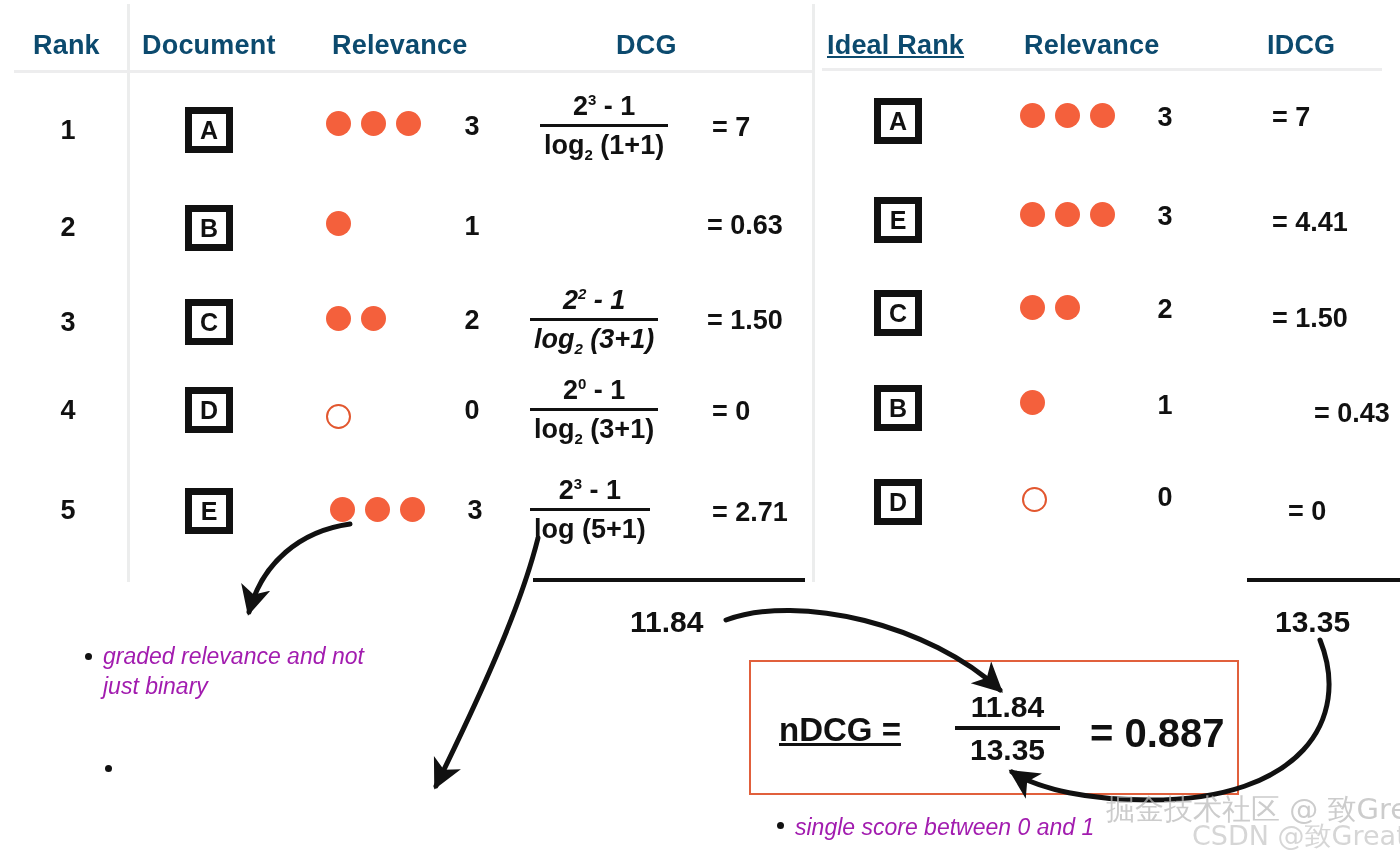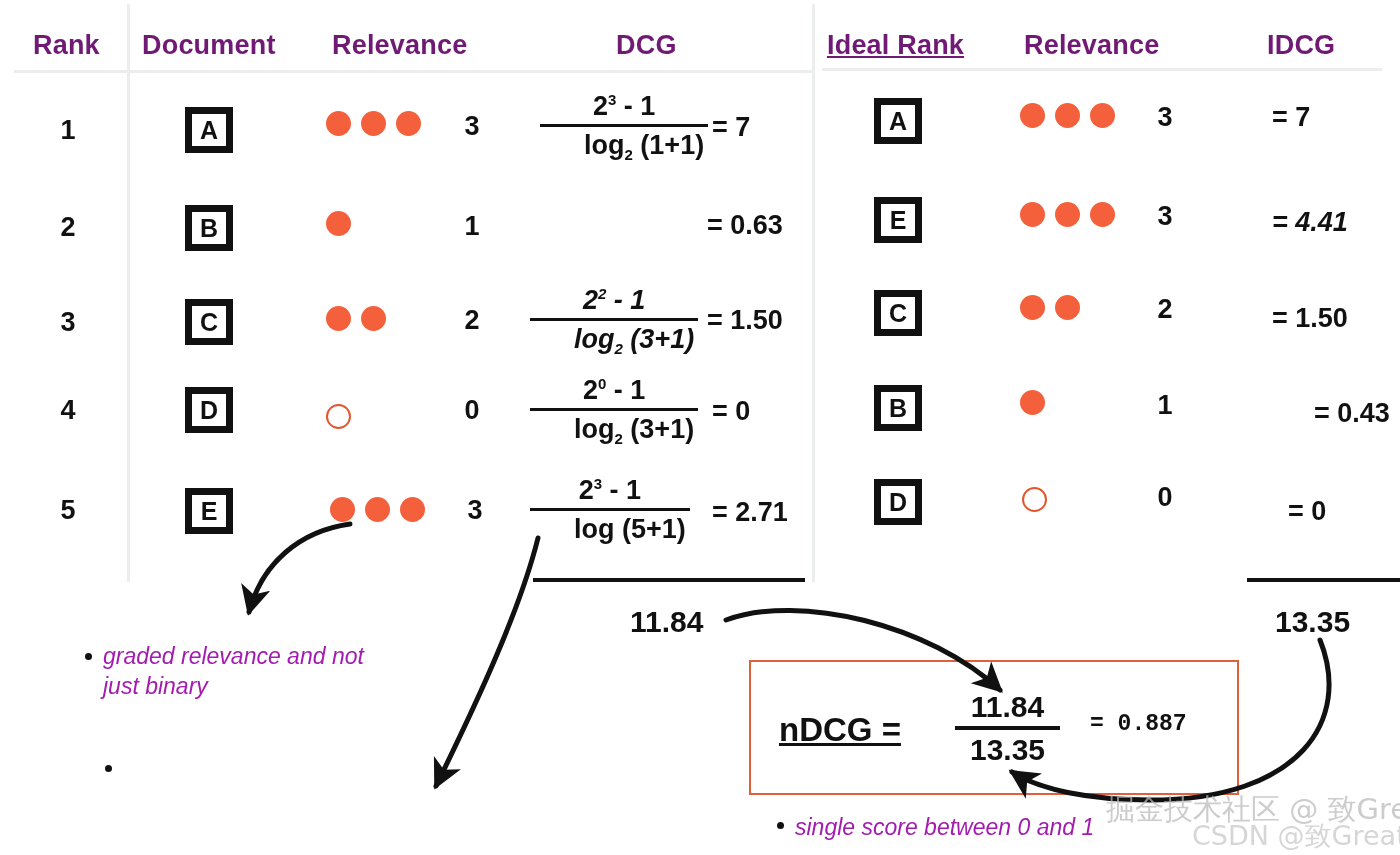--- a/index.html
+++ b/index.html
@@ -10,21 +10,21 @@
   }
   .stage{position:absolute;left:0;top:0;width:1400px;height:855px;}
 
   
   .vdiv{position:absolute;width:3px;background:#eceded;}
   .hdiv{position:absolute;height:3px;background:#ededee;}
 
   
   .hdr{
     position:absolute;font-weight:bold;font-size:27px;
-    letter-spacing:.2px;color:#701a75;white-space:nowrap;
+    letter-spacing:.2px;color:#0c4a6e;white-space:nowrap;
   }
 
   
   .rank{
     position:absolute;font-weight:bold;font-size:27px;color:#111;
     text-align:center;width:60px;
   }
 
   
   .docbox{
@@ -43,21 +43,21 @@
     width:40px;text-align:center;
   }
 
   
   .frac{position:absolute;display:inline-block;text-align:center;}
   .frac .num,.frac .den{
     font-weight:bold;font-size:27px;line-height:1.08;white-space:nowrap;color:#111;
   }
   .frac .num{padding:0 4px 1px 4px;}
   .frac .bar{height:3px;background:#111;margin:2px 0 3px 0;}
-  .frac .den{padding:1px 4px 0 4px;margin-left:40px;}
+  .frac .den{padding:1px 4px 0 4px;}
   sup{font-size:15px;vertical-align:super;line-height:0;font-weight:bold;}
   sub{font-size:15px;vertical-align:sub;line-height:0;font-weight:bold;}
   .eqv{
     position:absolute;font-weight:bold;font-size:27px;color:#111;white-space:nowrap;
   }
 
   
   .idcg{position:absolute;font-weight:bold;font-size:27px;color:#111;white-space:nowrap;}
 
   
@@ -75,21 +75,21 @@
   .ndcgbox{
     position:absolute;border:2px solid #E1603C;background:transparent;
     box-sizing:border-box;
   }
   .ndcglabel{
     position:absolute;font-weight:bold;font-size:33px;color:#111;white-space:nowrap;
   }
   .ndcgfrac{position:absolute;text-align:center;}
   .ndcgfrac .n,.ndcgfrac .d{font-weight:bold;font-size:30px;line-height:1.1;color:#111;}
   .ndcgfrac .b{height:4px;background:#111;margin:3px 0;}
-  .ndcgres{position:absolute;font-weight:bold;font-size:23px;color:#111;white-space:nowrap;font-family:Liberation Mono, monospace;}
+  .ndcgres{position:absolute;font-weight:bold;font-size:40px;color:#111;white-space:nowrap;}
 
   
   .wm1{
     position:absolute;font-size:29px;color:#b9b9b9;opacity:.72;white-space:nowrap;
     font-family:"DejaVu Sans", sans-serif;
   }
   .wm2{
     position:absolute;font-size:27px;color:#cfcfcf;opacity:.85;white-space:nowrap;
     font-family:"DejaVu Sans", sans-serif;
   }
@@ -213,21 +213,21 @@
   <div class="relnum" style="left:1145px;top:102px;">3</div>
   <div class="idcg" style="left:1272px;top:102px;">= 7</div>
 
   <div class="docbox" style="left:874px;top:197px;">E</div>
   <div class="dots" style="left:1020px;top:202px;">
     <span class="dot"></span>
     <span class="dot"></span>
     <span class="dot"></span>
   </div>
   <div class="relnum" style="left:1145px;top:201px;">3</div>
-  <div class="idcg" style="left:1272px;top:207px;font-style:italic;">= 4.41</div>
+  <div class="idcg" style="left:1272px;top:207px;">= 4.41</div>
 
   <div class="docbox" style="left:874px;top:290px;">C</div>
   <div class="dots" style="left:1020px;top:295px;">
     <span class="dot"></span>
     <span class="dot"></span>
   </div>
   <div class="relnum" style="left:1145px;top:294px;">2</div>
   <div class="idcg" style="left:1272px;top:303px;">= 1.50</div>
 
   <div class="docbox" style="left:874px;top:385px;">B</div>

